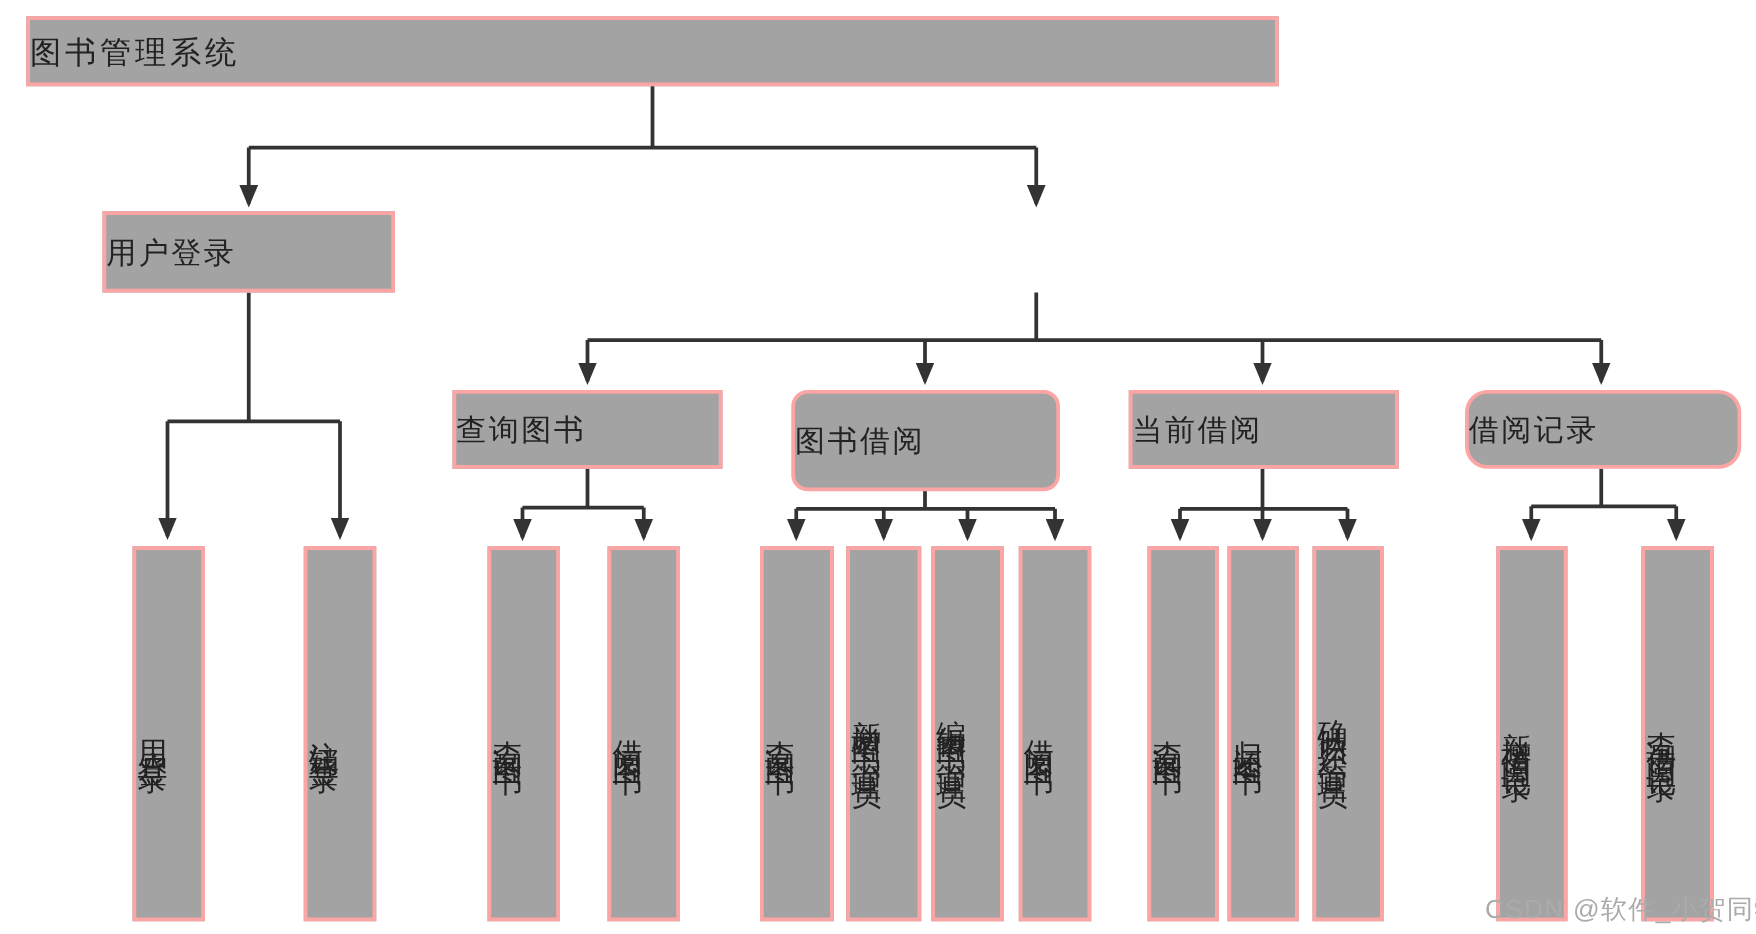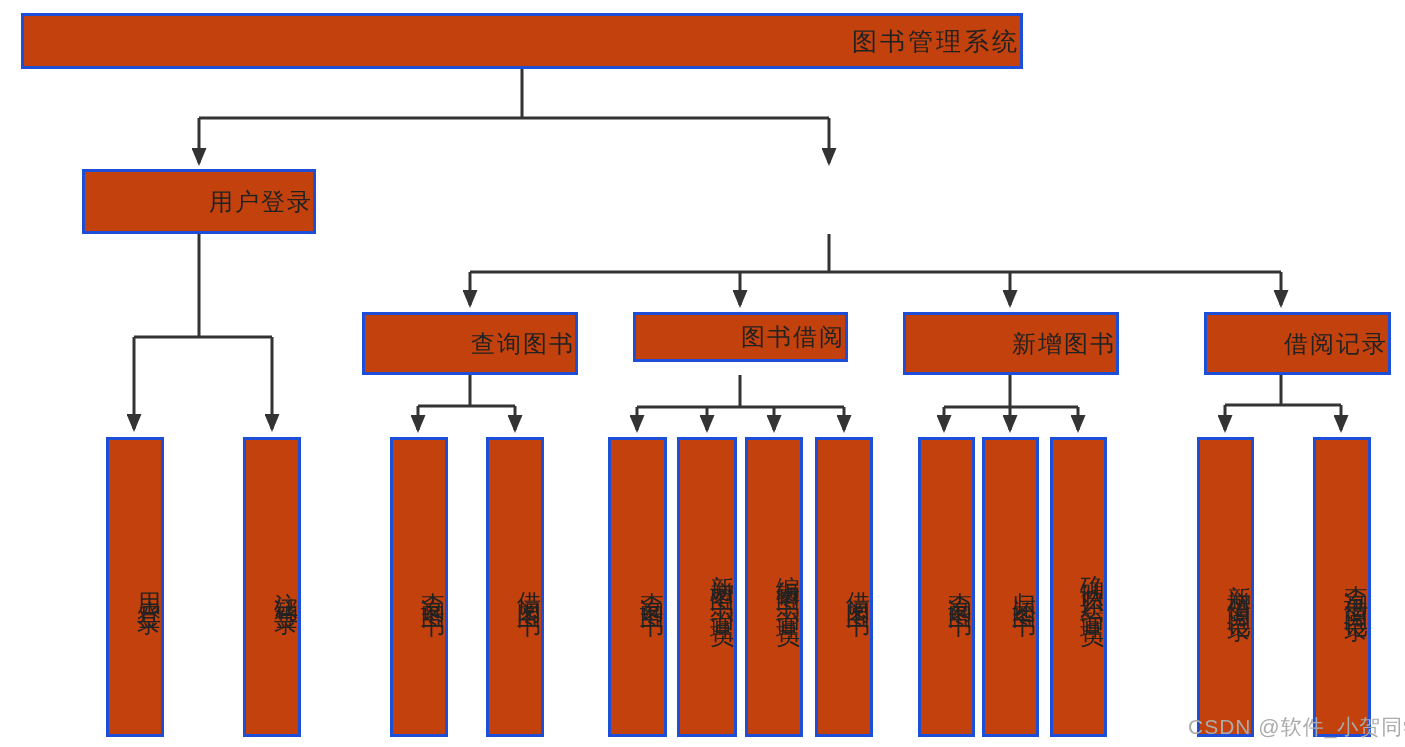--- a/index.html
+++ b/index.html
@@ -17,25 +17,25 @@
   }
   #connectors {
     position: absolute;
     left: 0; top: 0;
     width: 1405px;
     height: 747px;
   }
   .node {
     position: absolute;
     box-sizing: border-box;
-    background: #c2410c;
-    border: 3px solid #1d4ed8;
+    background: #a3a3a3;
+    border: 3px solid #fca5a5;
     display: flex;
     align-items: center;
-    justify-content: flex-end;
+    justify-content: flex-start;
     color: #222222;
     z-index: 2;
   }
   .node.hlabel {
     font-size: 24px;
     letter-spacing: 2px;
   }
   .node.root-box {
     font-size: 25px;
     letter-spacing: 3px;
@@ -114,27 +114,27 @@
     <span>图书管理系统</span>
   </div>
 
   <div class="node hlabel" style="left:82px; top:169px; width:234px; height:65px;">
     <span>用户登录</span>
   </div>
 
   <div class="node hlabel" style="left:362px; top:312px; width:216px; height:63px;">
     <span>查询图书</span>
   </div>
-  <div class="node hlabel" style="left:633px; top:312px; width:215px; height:50px;">
+  <div class="node hlabel" style="left:633px; top:312px; width:215px; height:81px;border-radius:13px;">
     <span>图书借阅</span>
   </div>
   <div class="node hlabel" style="left:903px; top:312px; width:216px; height:63px;">
-    <span>新增图书</span>
+    <span>当前借阅</span>
   </div>
-  <div class="node hlabel" style="left:1204px; top:312px; width:187px; height:63px;">
+  <div class="node hlabel" style="left:1172px; top:312px; width:221px; height:63px;border-radius:18px;">
     <span>借阅记录</span>
   </div>
 
   <div class="node leaf" style="left:106px; top:437px; width:58px; height:300px;">
     <span class="vtext">用户登录</span>
   </div>
   <div class="node leaf" style="left:243px; top:437px; width:58px; height:300px;">
     <span class="vtext">注销登录</span>
   </div>
 

